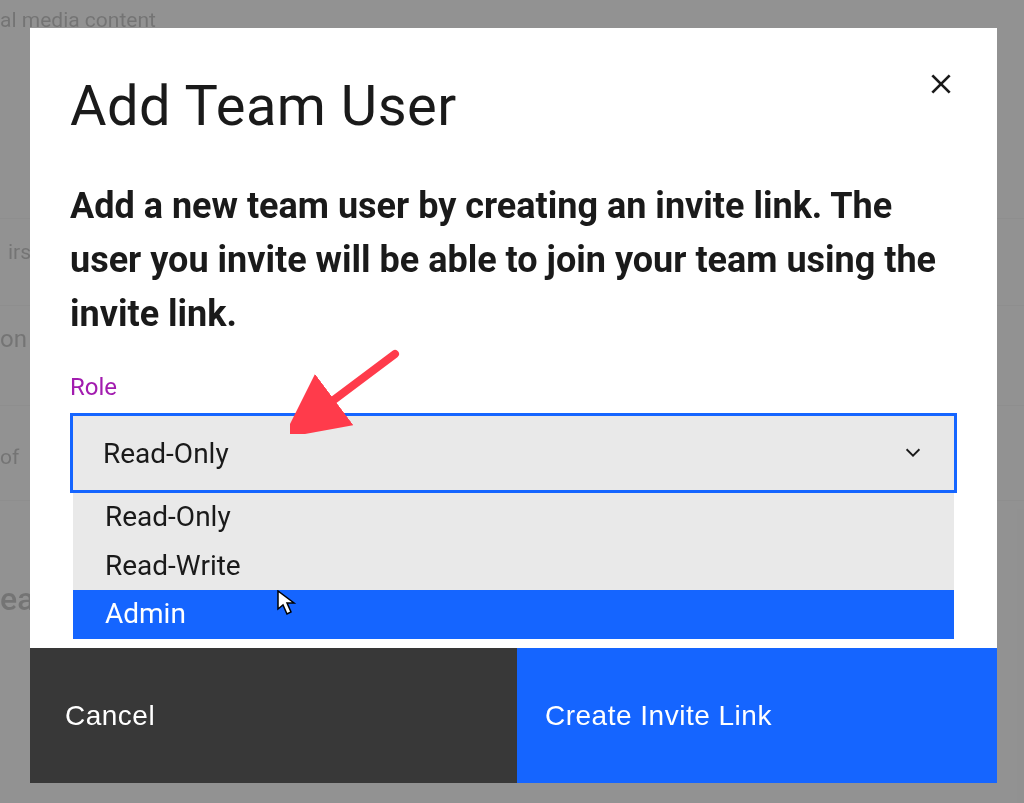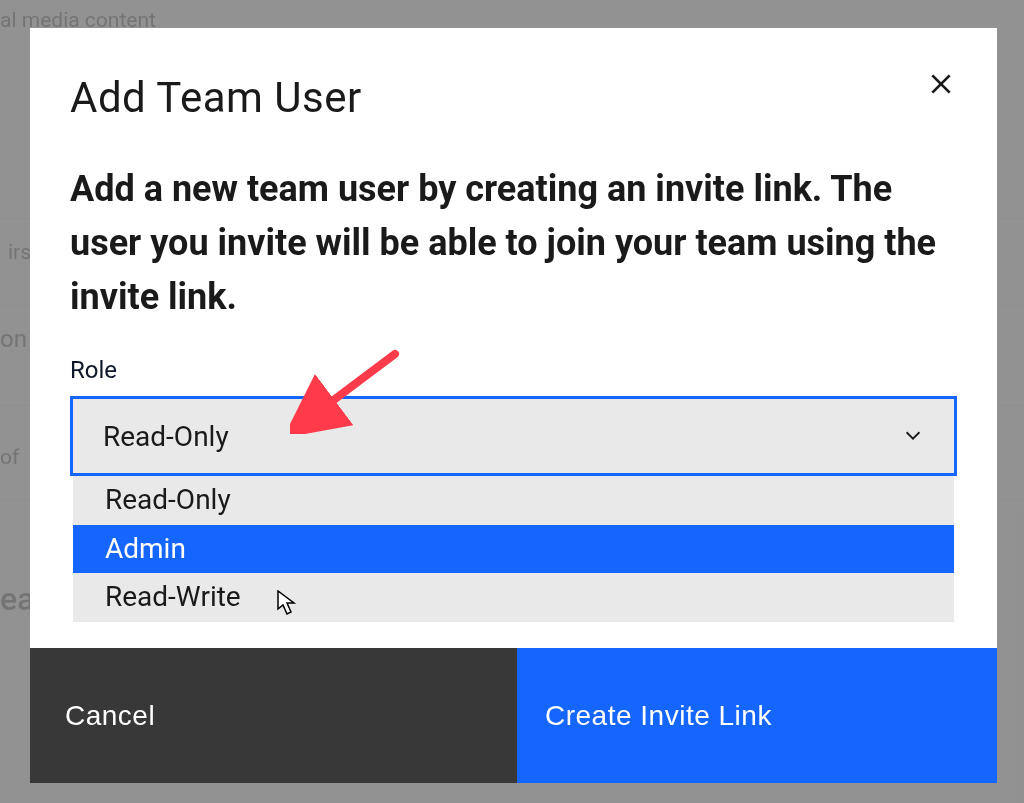--- a/index.html
+++ b/index.html
@@ -55,21 +55,21 @@
       z-index: 2;
       display: flex;
       flex-direction: column;
     }
     .modal-body {
       padding: 45px 40px 20px 40px;
       flex: 1;
       position: relative;
     }
     .modal-title {
-      font-size: 42px;
+      font-size: 56px;
       font-weight: 400;
       color: #1a1a1a;
       margin-bottom: 40px;
       letter-spacing: 0.5px;
     }
     .modal-description {
       font-size: 36px;
       line-height: 1.5;
       color: #1a1a1a;
       margin-bottom: 32px;
@@ -86,21 +86,21 @@
       display: flex;
       align-items: center;
       justify-content: center;
     }
     .close-btn svg {
       width: 26px;
       height: 26px;
     }
     .field-label {
       font-size: 24px;
-      color: #0f172a;
+      color: #a21caf;
       margin-bottom: 12px;
     }
     .select-wrapper {
       position: relative;
     }
     .select-box {
       width: 100%;
       background: #e9e9e9;
       border: 3px solid #1565ff;
       padding: 20px 30px 20px 30px;
@@ -217,22 +217,22 @@
       <div class="select-box">
         <span>Read-Only</span>
         <span class="chevron-down">
           <svg viewBox="0 0 24 24" fill="none" stroke="#1a1a1a" stroke-width="2">
             <polyline points="5 9 12 16 19 9"></polyline>
           </svg>
         </span>
       </div>
       <div class="dropdown-list">
         <div class="dropdown-option">Read-Only</div>
+        <div class="dropdown-option">Read-Write</div>
         <div class="dropdown-option highlighted">Admin</div>
-        <div class="dropdown-option">Read-Write</div>
       </div>
     </div>
 
     <div class="annotation-arrow">
       <svg viewBox="0 0 120 90">
         <defs>
           <marker id="arrowhead" markerWidth="8" markerHeight="8" refX="3" refY="4" orient="auto">
             <polygon points="0 0, 8 4, 0 8" fill="#ff3b4b"></polygon>
           </marker>
         </defs>

